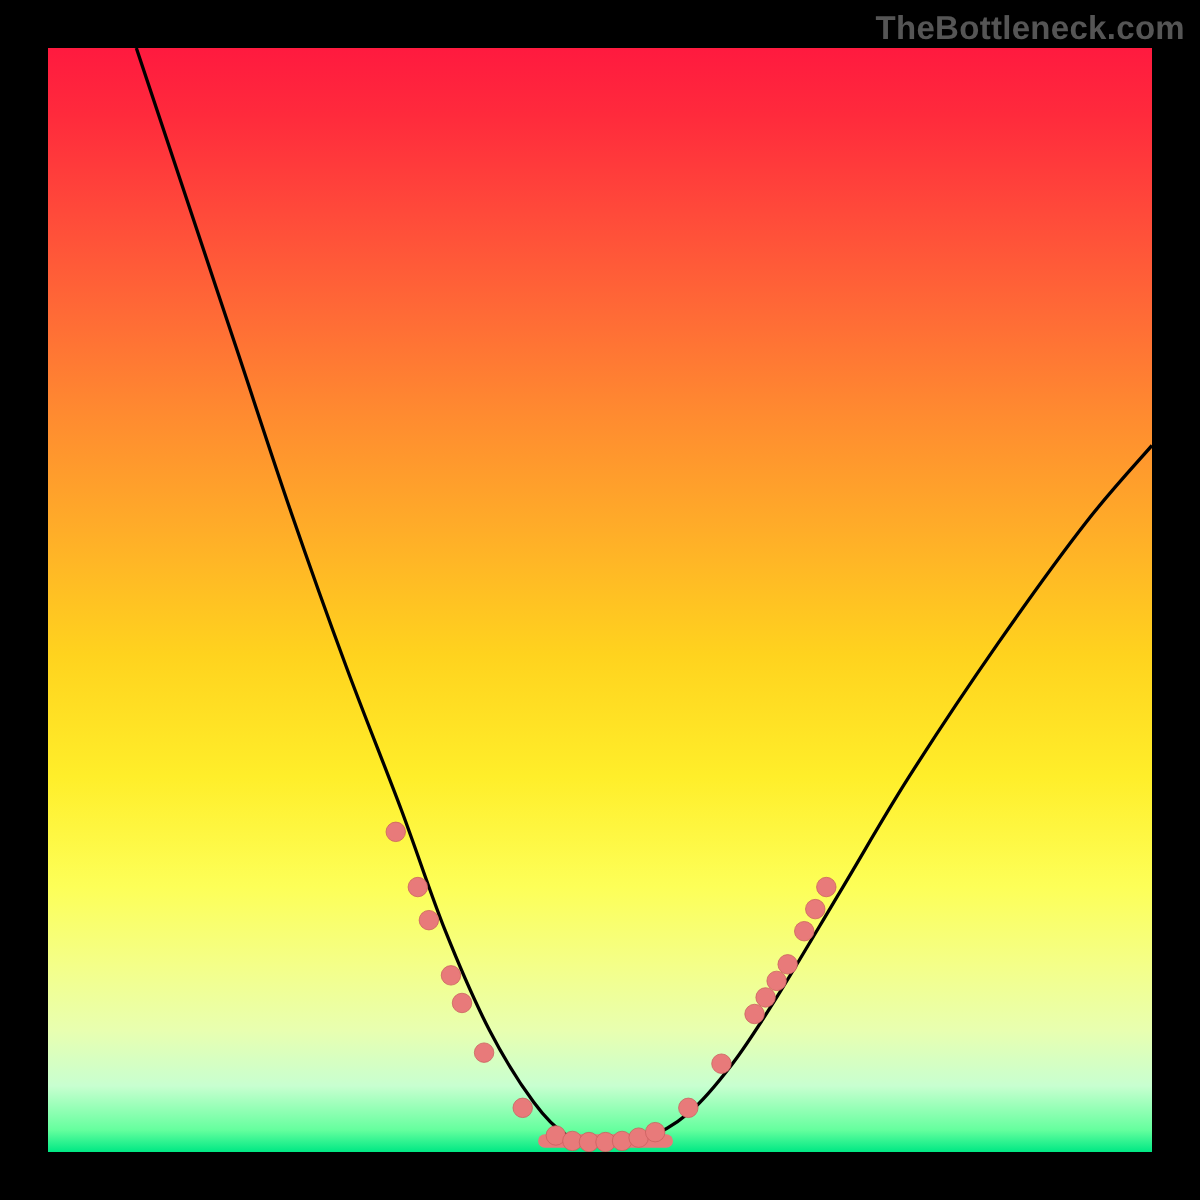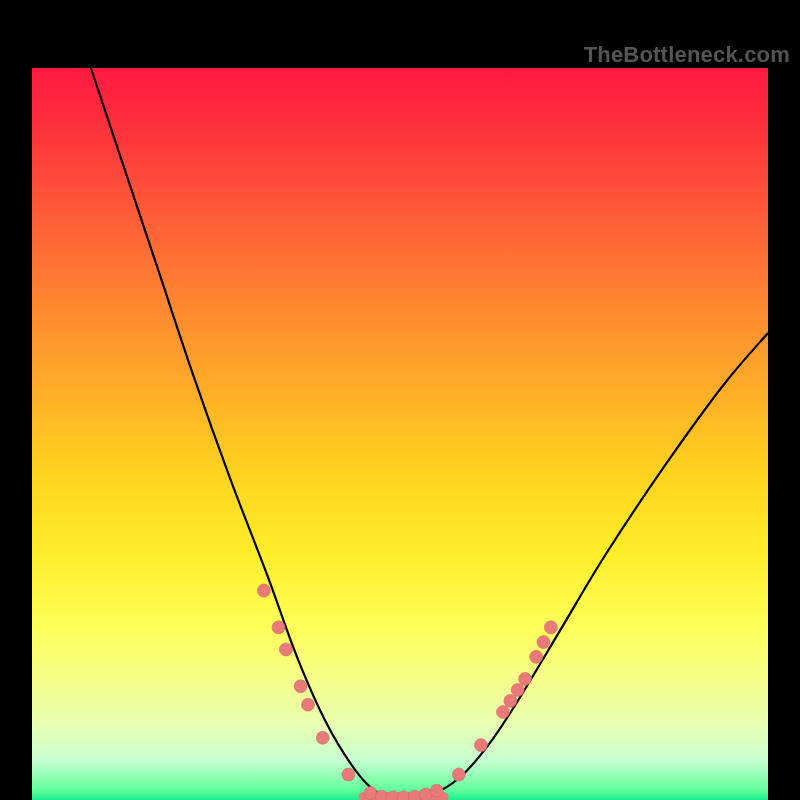--- a/index.html
+++ b/index.html
@@ -8,21 +8,20 @@
     width: 800px;
     height: 800px;
     background: #000;
     overflow: hidden;
     font-family: Arial, Helvetica, sans-serif;
   }
   .frame {
     position: absolute;
     inset: 0;
     background: #000;
-    margin-top: 36px;
   }
   .plot {
     position: absolute;
     left: 32px;
     top: 32px;
     width: 736px;
     height: 736px;
     overflow: hidden;
   }
   .gradient {

